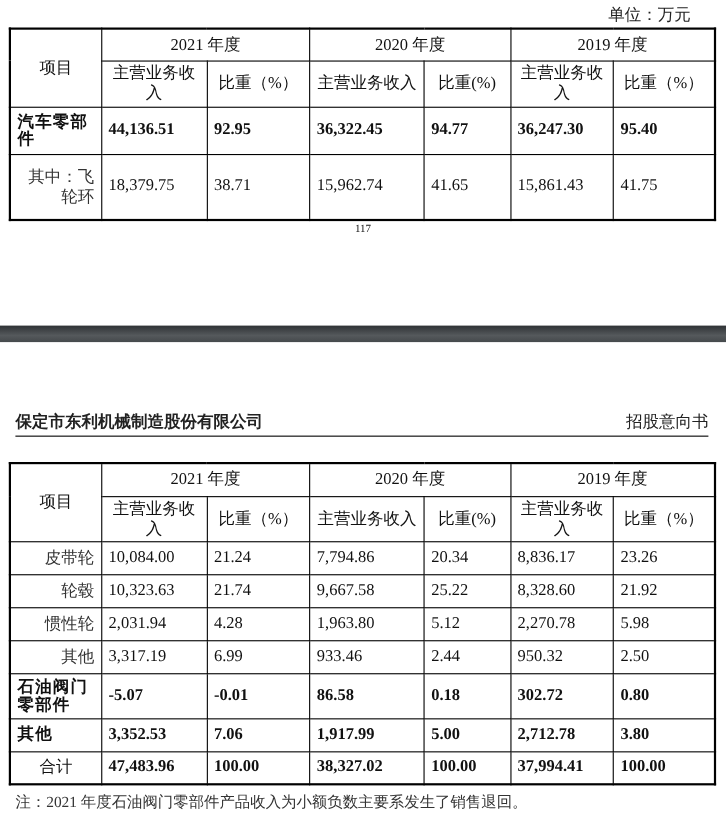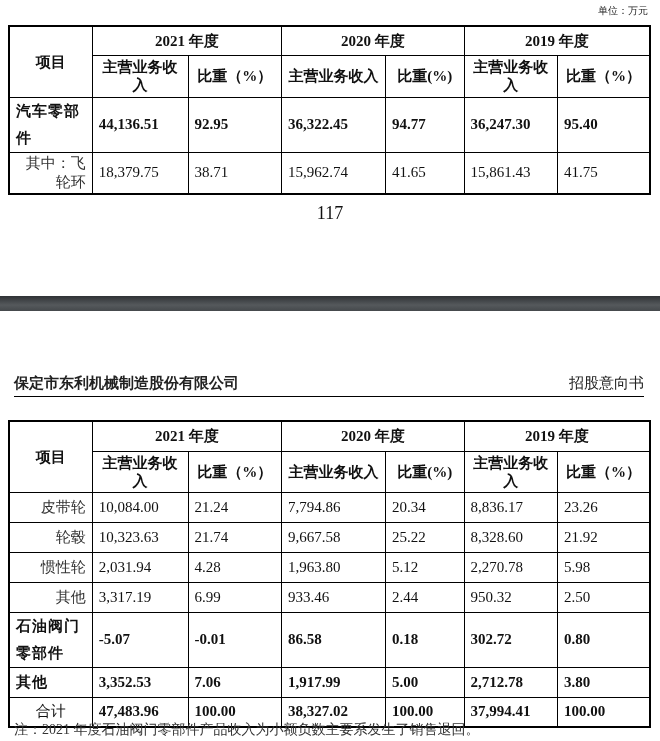--- a/index.html
+++ b/index.html
@@ -1,55 +1,55 @@
 <!DOCTYPE html>
 <html><head>
 <meta charset="utf-8">
 <style>
   html, body { margin: 0; padding: 0; }
   body {
     width: 660px; height: 741px; background: #ffffff; position: relative; overflow: hidden;
     font-family: "Liberation Serif", "DejaVu Serif", serif; color: #111;
   }
   .unit {
-    position: absolute; top: 4px; right: 12px; font-size: 10px; color: #222;
+    position: absolute; top: 4px; right: 32px; font-size: 15px; color: #222;
   }
   table.fin {
     position: absolute; left: 8px; width: 643px; border-collapse: collapse;
     border: 2.5px solid #000; table-layout: fixed; font-size: 15px;
   }
   table.fin td, table.fin th {
     border: 1px solid #000; padding: 0 6px; vertical-align: middle;
   }
-  table.fin th { font-weight: bold; text-align: center; line-height: 18px; }
+  table.fin th { font-weight: normal; text-align: center; line-height: 18px; }
   .c-item { width: 72px; }
   .c-rev1 { width: 83px; }
   .c-pct1 { width: 81px; }
   .c-rev2 { width: 90px; }
   .c-pct2 { width: 68px; }
   .c-rev3 { width: 81px; }
   .c-pct3 { width: 80px; }
   td.num { text-align: left; }
   td.bold, td.bold span { font-weight: bold; }
-  td.label-bold { font-weight: bold; text-align: left; line-height: 27px; letter-spacing: 1px; }
+  td.label-bold { font-weight: bold; text-align: left; line-height: 16px; letter-spacing: 1px; }
   td.label-sub { text-align: right; color: #333; }
   td.label-plain { text-align: right; color: #333; }
   td.label-total { text-align: center; font-weight: normal; }
   .t1 { top: 25px; }
   .t1 .r-year { height: 29px; }
   .t1 .r-sub { height: 42px; }
   .t1 .r-a { height: 43px; }
-  .t1 .r-b { height: 42px; }
+  .t1 .r-b { height: 60px; }
   .t2 { top: 420px; }
   .t2 .r-year { height: 30px; }
   .t2 .r-sub { height: 41px; }
   .t2 .r-s { height: 30px; }
   .t2 .r-m { height: 41px; }
   .pagenum {
-    position: absolute; top: 203px; left: 0; width: 660px; text-align: center; font-size: 18px;
+    position: absolute; top: 203px; left: 0; width: 660px; text-align: center; font-size: 10px;
   }
   .separator {
     position: absolute; top: 296px; left: 0; width: 660px; height: 15px;
     background: linear-gradient(#2f3235, #55595c 60%, #45494c);
   }
   .page-header {
     position: absolute; top: 372px; left: 14px; width: 630px; height: 24px;
     border-bottom: 1px solid #000; font-size: 15px; color: #222;
   }
   .page-header .company { position: absolute; left: 0; top: 2px; font-weight: bold; }

